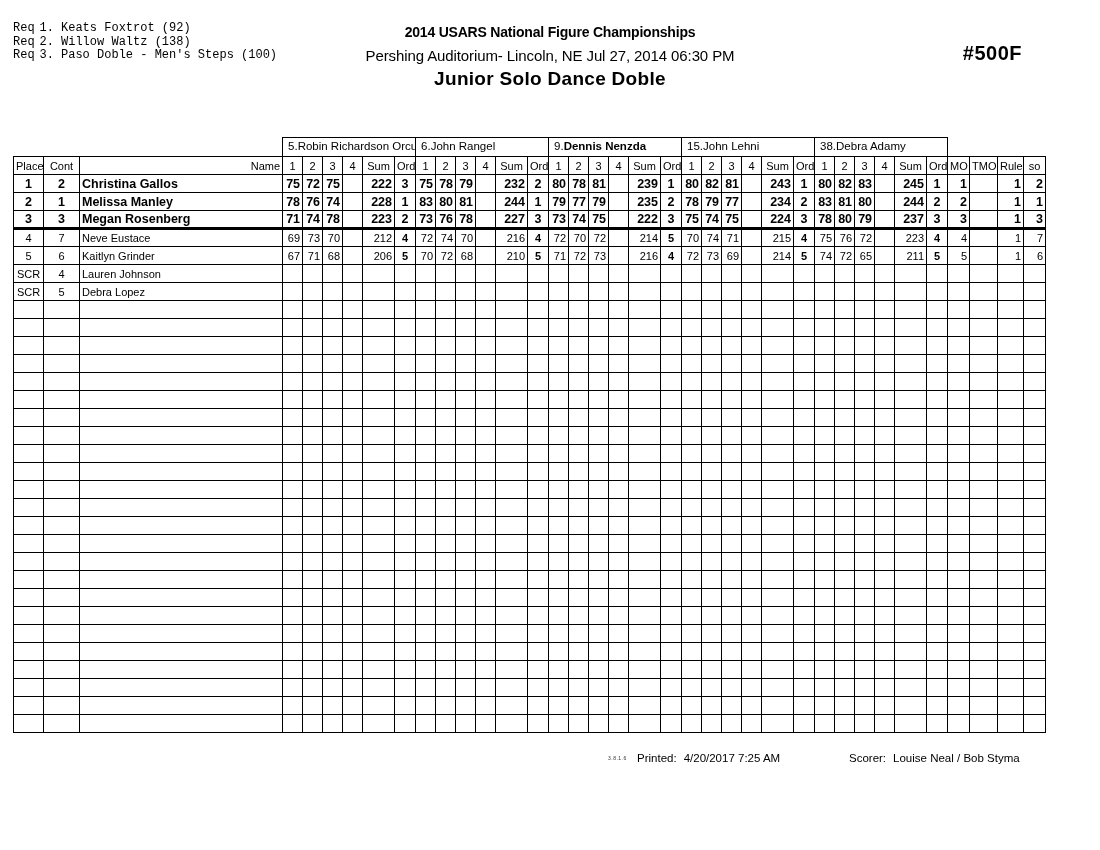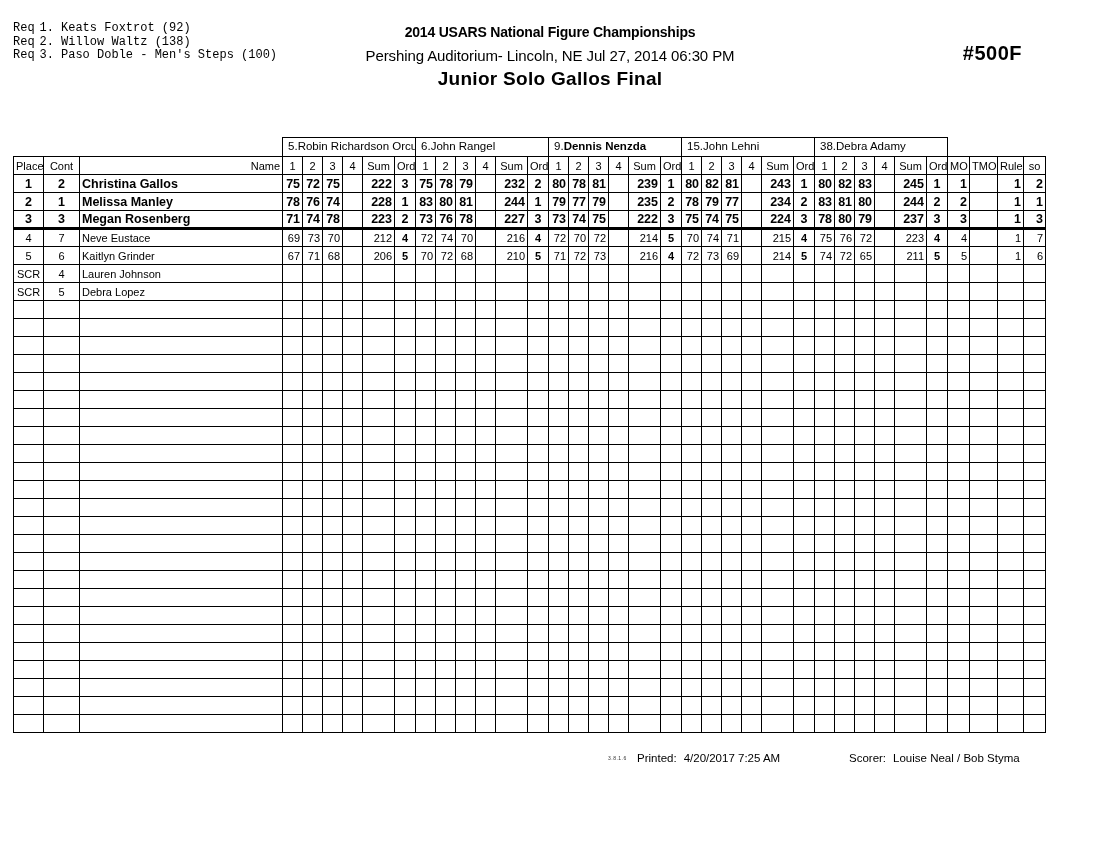--- a/index.html
+++ b/index.html
@@ -76,21 +76,21 @@
 
 <div id="reqs">
     <div class="req-line"><span class="req-lbl">Req</span><span class="req-num">1.</span><span class="req-txt">Keats Foxtrot (92)</span></div>
     <div class="req-line"><span class="req-lbl">Req</span><span class="req-num">2.</span><span class="req-txt">Willow Waltz (138)</span></div>
     <div class="req-line"><span class="req-lbl">Req</span><span class="req-num">3.</span><span class="req-txt">Paso Doble - Men's Steps (100)</span></div>
   </div>
 
 <div id="titles">
   <div id="t-main">2014 USARS National Figure Championships</div>
   <div id="t-venue">Pershing Auditorium- Lincoln, NE  Jul 27, 2014  06:30 PM</div>
-  <div id="t-event">Junior Solo Gallos Final</div>
+  <div id="t-event">Junior Solo Dance Doble</div>
 </div>
 <div id="eventno">#500F</div>
 
 <div id="sheet">
   <table class="grid">
     <colgroup id="cols">
         <col style="width: 30px;">
         <col style="width: 36px;">
         <col style="width: 203px;">
         <col style="width: 20px;">

